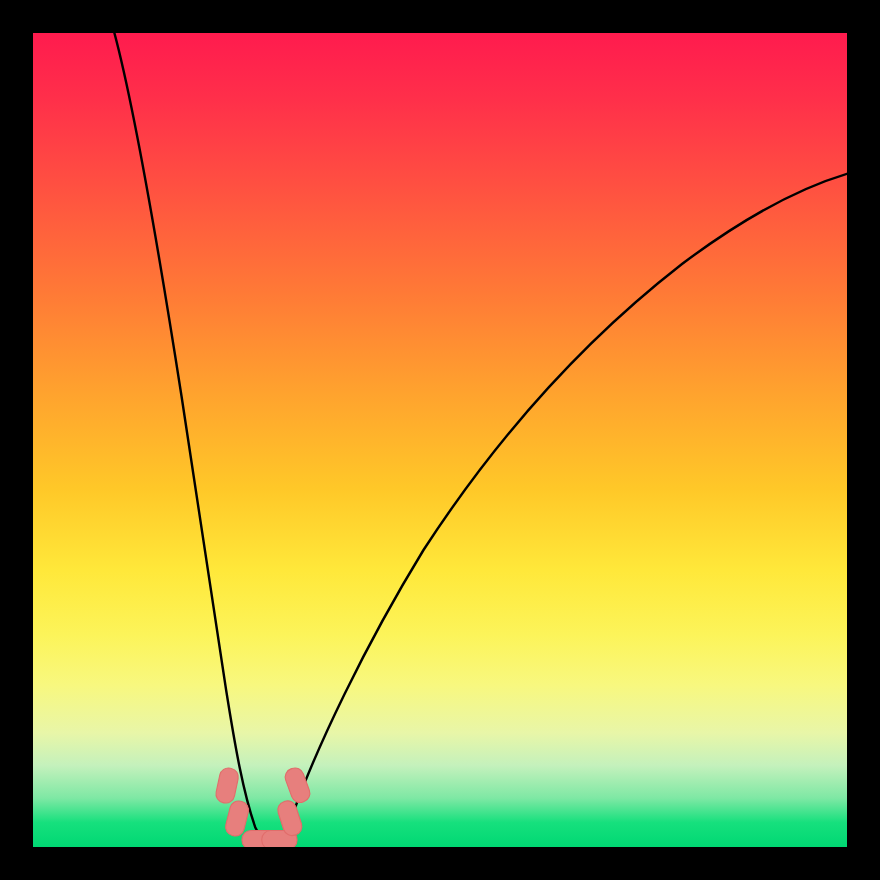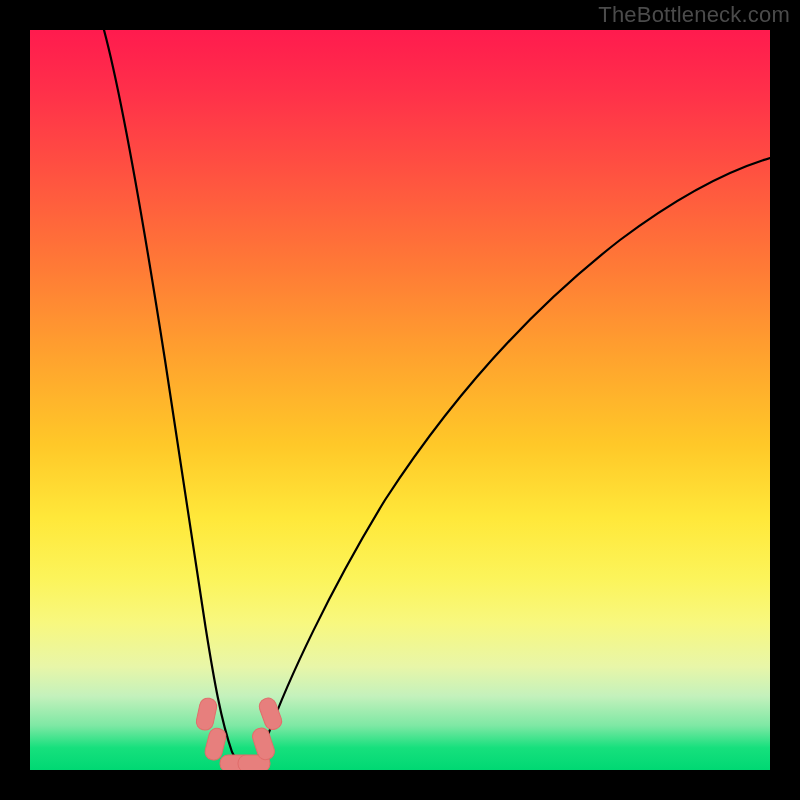--- a/index.html
+++ b/index.html
@@ -96,14 +96,13 @@
         <rect class="blob" x="168" y="668" width="17" height="32" rx="8" transform="rotate(12 176 684)"></rect>
         <rect class="blob" x="177" y="698" width="17" height="32" rx="8" transform="rotate(14 185 714)"></rect>
         <rect class="blob" x="190" y="725" width="32" height="17" rx="8"></rect>
         <rect class="blob" x="208" y="725" width="32" height="17" rx="8"></rect>
         <rect class="blob" x="225" y="698" width="17" height="32" rx="8" transform="rotate(-18 233 714)"></rect>
         <rect class="blob" x="232" y="668" width="17" height="32" rx="8" transform="rotate(-20 240 684)"></rect>
       </g>
     </svg>
   </div>
 
-  <div class="watermark">TheBottleneck.com</div>
 </div>
 
 </body></html>

